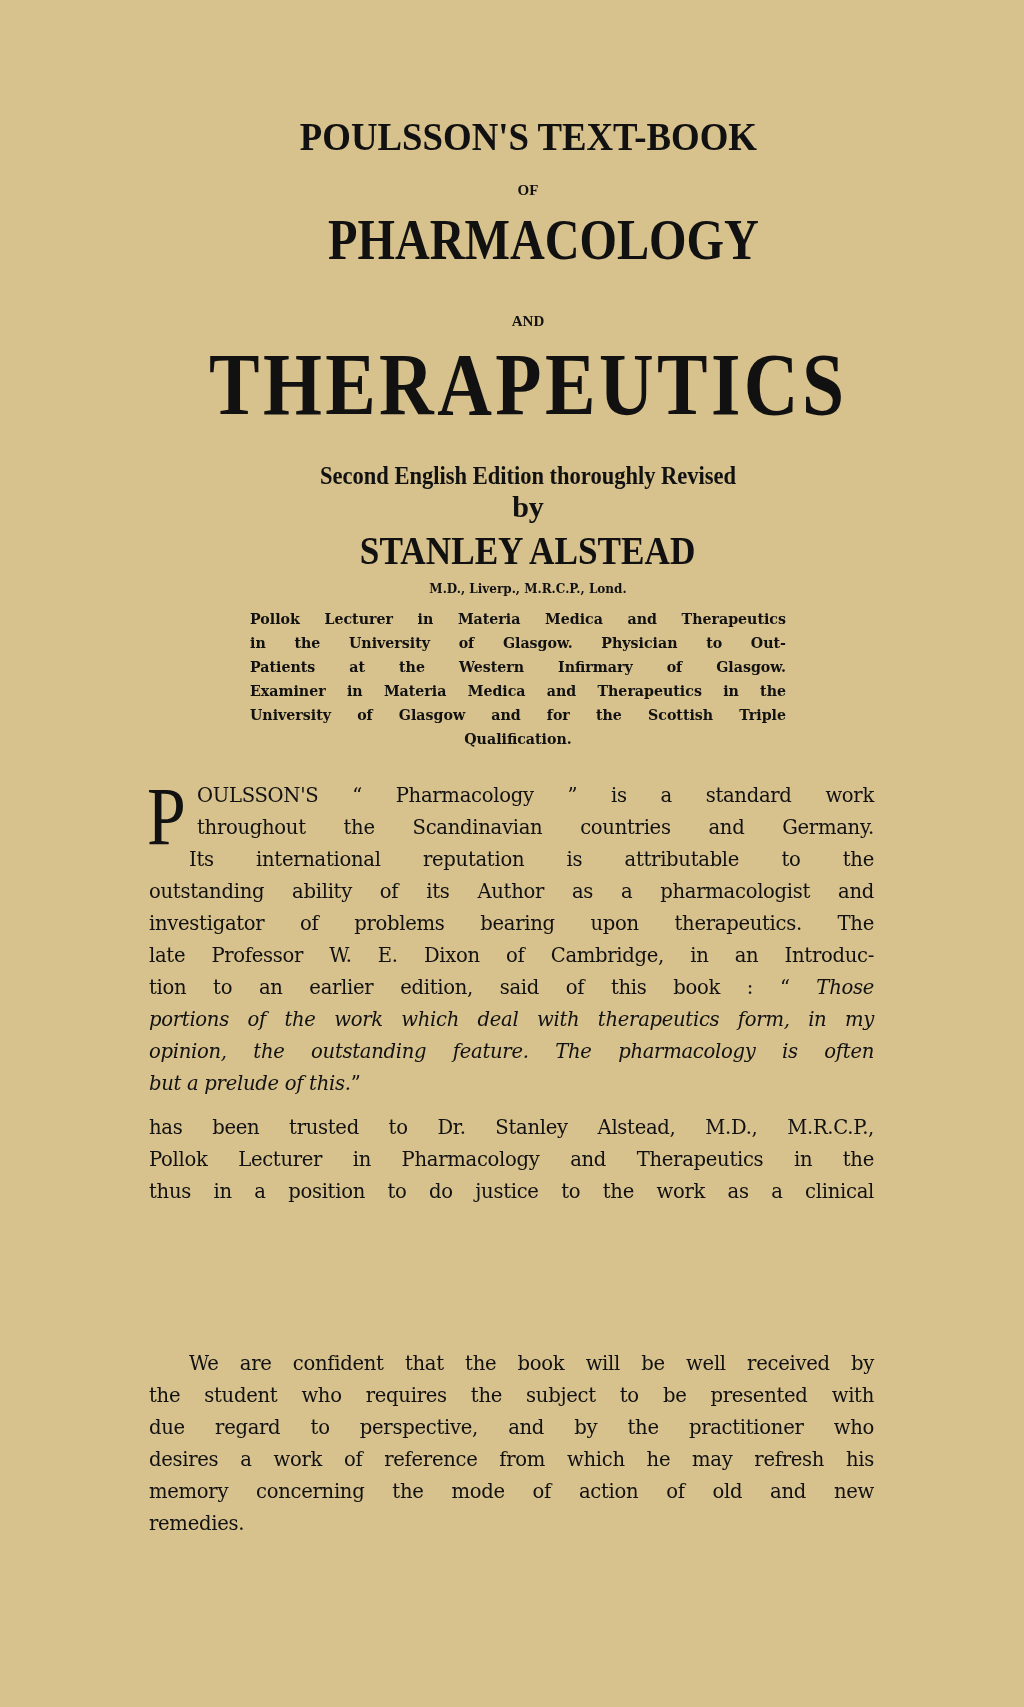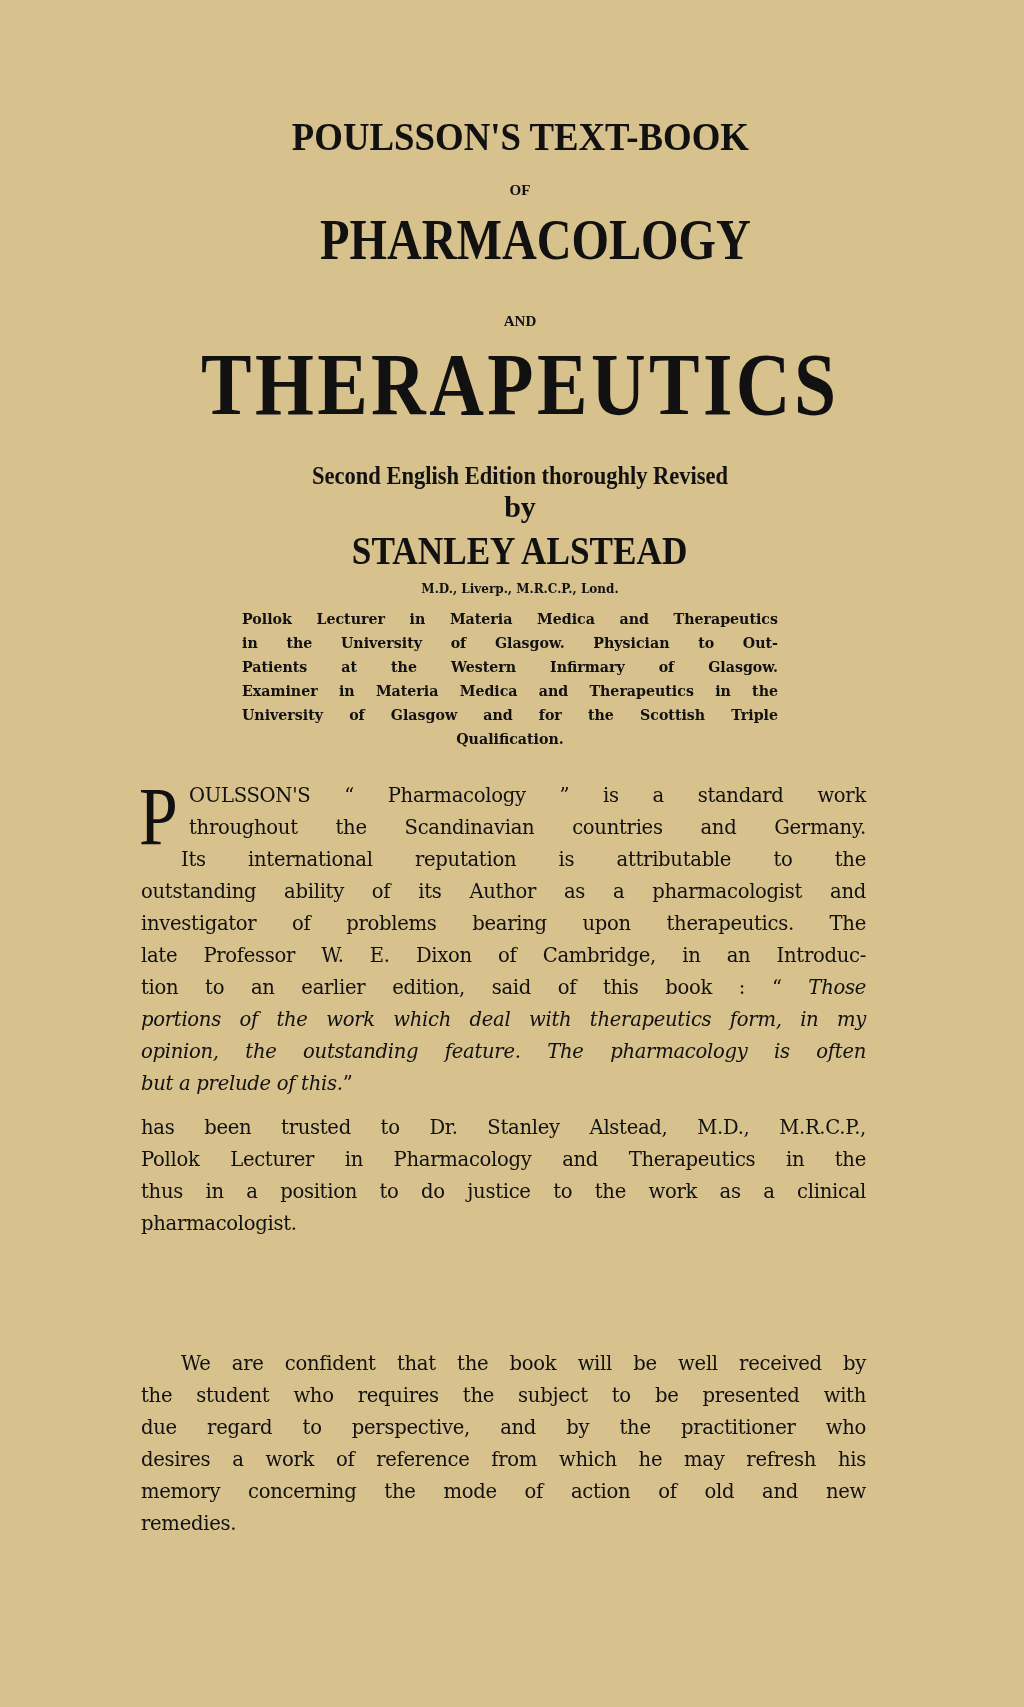--- a/index.html
+++ b/index.html
@@ -10,21 +10,21 @@
       width: 1024px;
       height: 1707px;
       background: #d7c18c;
       color: #111;
       font-family: "DejaVu Serif", "Liberation Serif", serif;
       position: relative;
       overflow: hidden;
     }
     .page {
       position: absolute;
-      left: 8px; top: 0;
+      left: 16px; top: 0;
       width: 924px;
       height: 1707px;
       text-decoration: underline;
     }
     .center {
       position: absolute;
       left: 0;
       width: 1024px;
       text-align: center;
       white-space: nowrap;
@@ -209,21 +209,20 @@
     <span class="line"><span>tion to an earlier edition, said of this book : “ </span><span class="ital">Those</span></span>
     <span class="line ital">portions of the work which deal with therapeutics form, in my</span>
     <span class="line ital">opinion, the outstanding feature.  The pharmacology is often</span>
     <span class="line last"><span class="ital">but a prelude of this.</span><span>”</span></span>
   </div>
 
   <div class="body-text para-2">
     <span class="line">has been trusted to Dr. Stanley Alstead, M.D., M.R.C.P.,</span>
     <span class="line">Pollok Lecturer in Pharmacology and Therapeutics in the</span>
     <span class="line">thus in a position to do justice to the work as a clinical</span>
-    <span class="line last">pharmacologist.</span>
   </div>
 
   <div class="body-text para-3">
     <span class="line indent">We are confident that the book will be well received by</span>
     <span class="line">the student who requires the subject to be presented with</span>
     <span class="line">due regard to perspective, and by the practitioner who</span>
     <span class="line">desires a work of reference from which he may refresh his</span>
     <span class="line">memory concerning the mode of action of old and new</span>
     <span class="line last">remedies.</span>
   </div>

